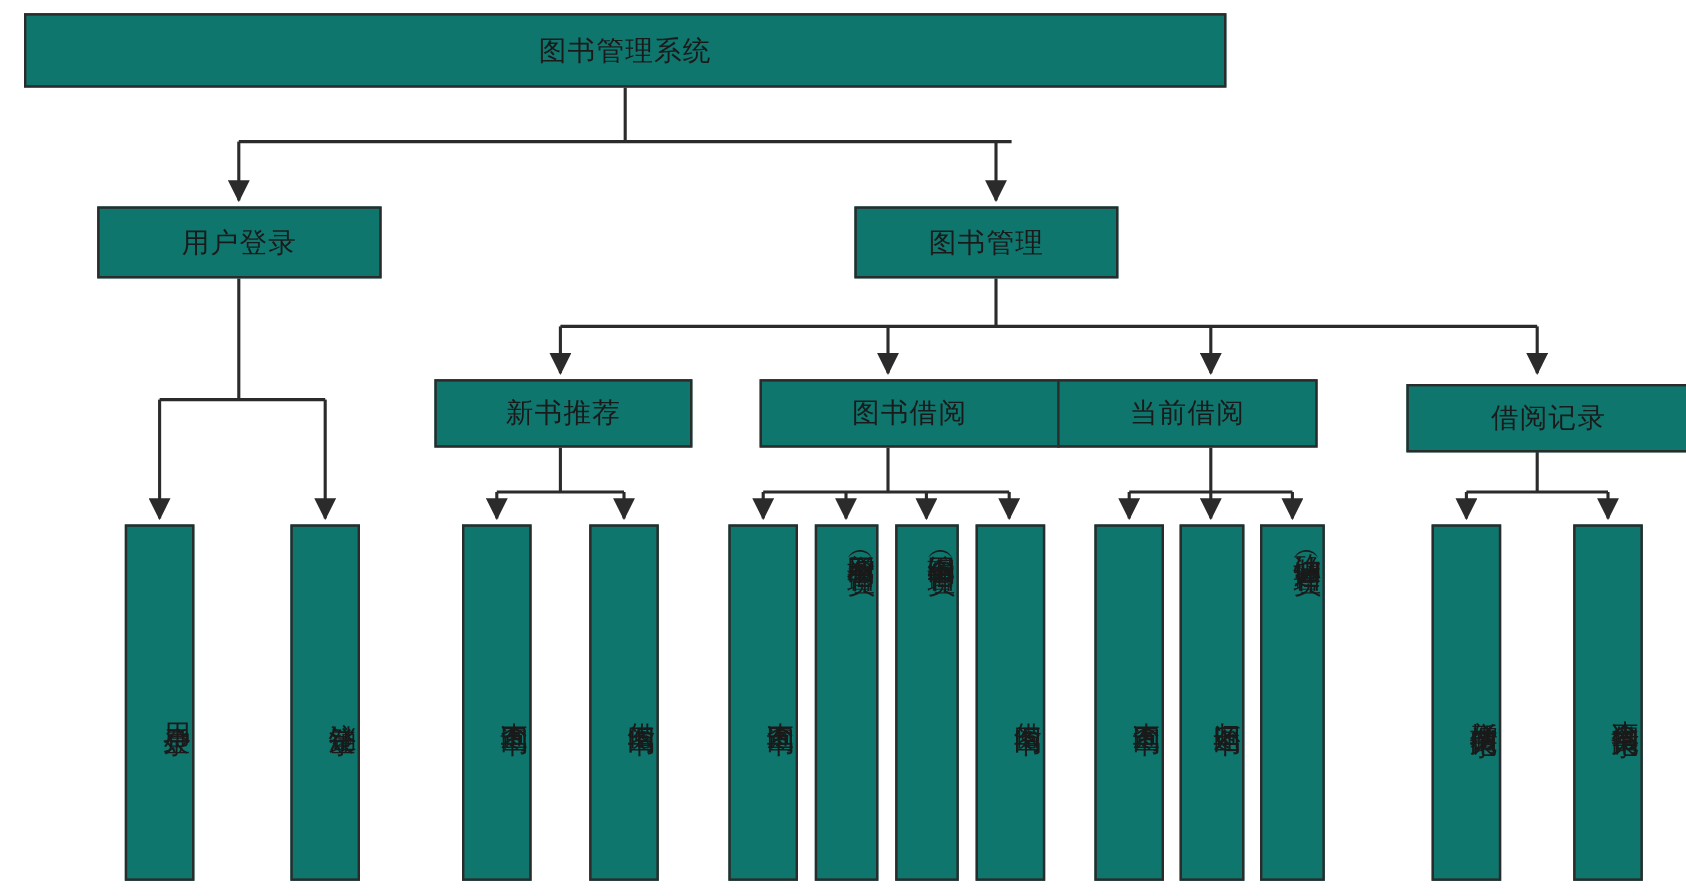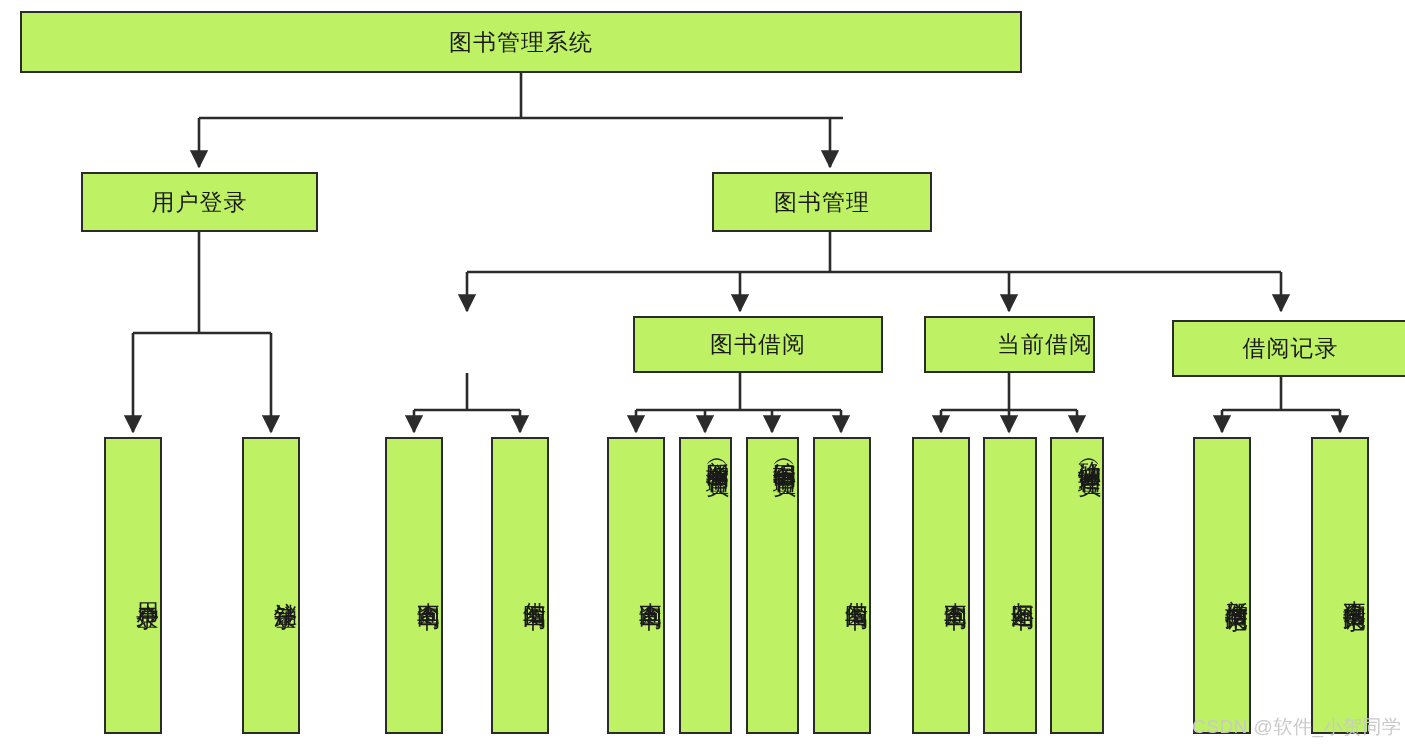--- a/index.html
+++ b/index.html
@@ -20,21 +20,21 @@
   #edges {
     position: absolute;
     left: 0;
     top: 0;
     width: 1405px;
     height: 747px;
   }
   .node {
     position: absolute;
     box-sizing: border-box;
-    background: #bef264;
+    background: #0f766e;
     border: 2.5px solid #2b2b2b;
     display: flex;
     align-items: center;
     justify-content: center;
     color: #1a1a1a;
   }
   .node.horiz {
     font-size: 23px;
     letter-spacing: 1px;
   }
@@ -124,24 +124,27 @@
     <span class="node-label">图书管理系统</span>
   </div>
 
   <div class="node horiz" style="left:81px; top:172px; width:237px; height:60px;">
     <span class="node-label">用户登录</span>
   </div>
   <div class="node horiz" style="left:712px; top:172px; width:220px; height:60px;">
     <span class="node-label">图书管理</span>
   </div>
 
+  <div class="node horiz" style="left:362px; top:316px; width:215px; height:57px;">
+    <span class="node-label">新书推荐</span>
+  </div>
   <div class="node horiz" style="left:633px; top:316px; width:250px; height:57px;">
     <span class="node-label">图书借阅</span>
   </div>
-  <div class="node horiz" style="left:924px; top:316px; width:171px; height:57px;justify-content:flex-end;">
+  <div class="node horiz" style="left:881px; top:316px; width:217px; height:57px;">
     <span class="node-label">当前借阅</span>
   </div>
   <div class="node horiz" style="left:1172px; top:320px; width:237px; height:57px;">
     <span class="node-label">借阅记录</span>
   </div>
 
   <div class="node vert" style="left:104px; top:437px; width:58px; height:297px;">
     <span class="node-label">用户登录</span>
   </div>
   <div class="node vert" style="left:242px; top:437px; width:58px; height:297px;">
@@ -178,15 +181,14 @@
     <span class="node-label">确认归还（管理员）</span>
   </div>
 
   <div class="node vert" style="left:1193px; top:437px; width:58px; height:297px;">
     <span class="node-label">新增借阅记录</span>
   </div>
   <div class="node vert" style="left:1311px; top:437px; width:58px; height:297px;">
     <span class="node-label">查询借阅记录</span>
   </div>
 
-  <div class="watermark" style="left:1192px; top:714px;">CSDN @软件_小贺同学</div>
 
 </div>
 
 </body></html>

